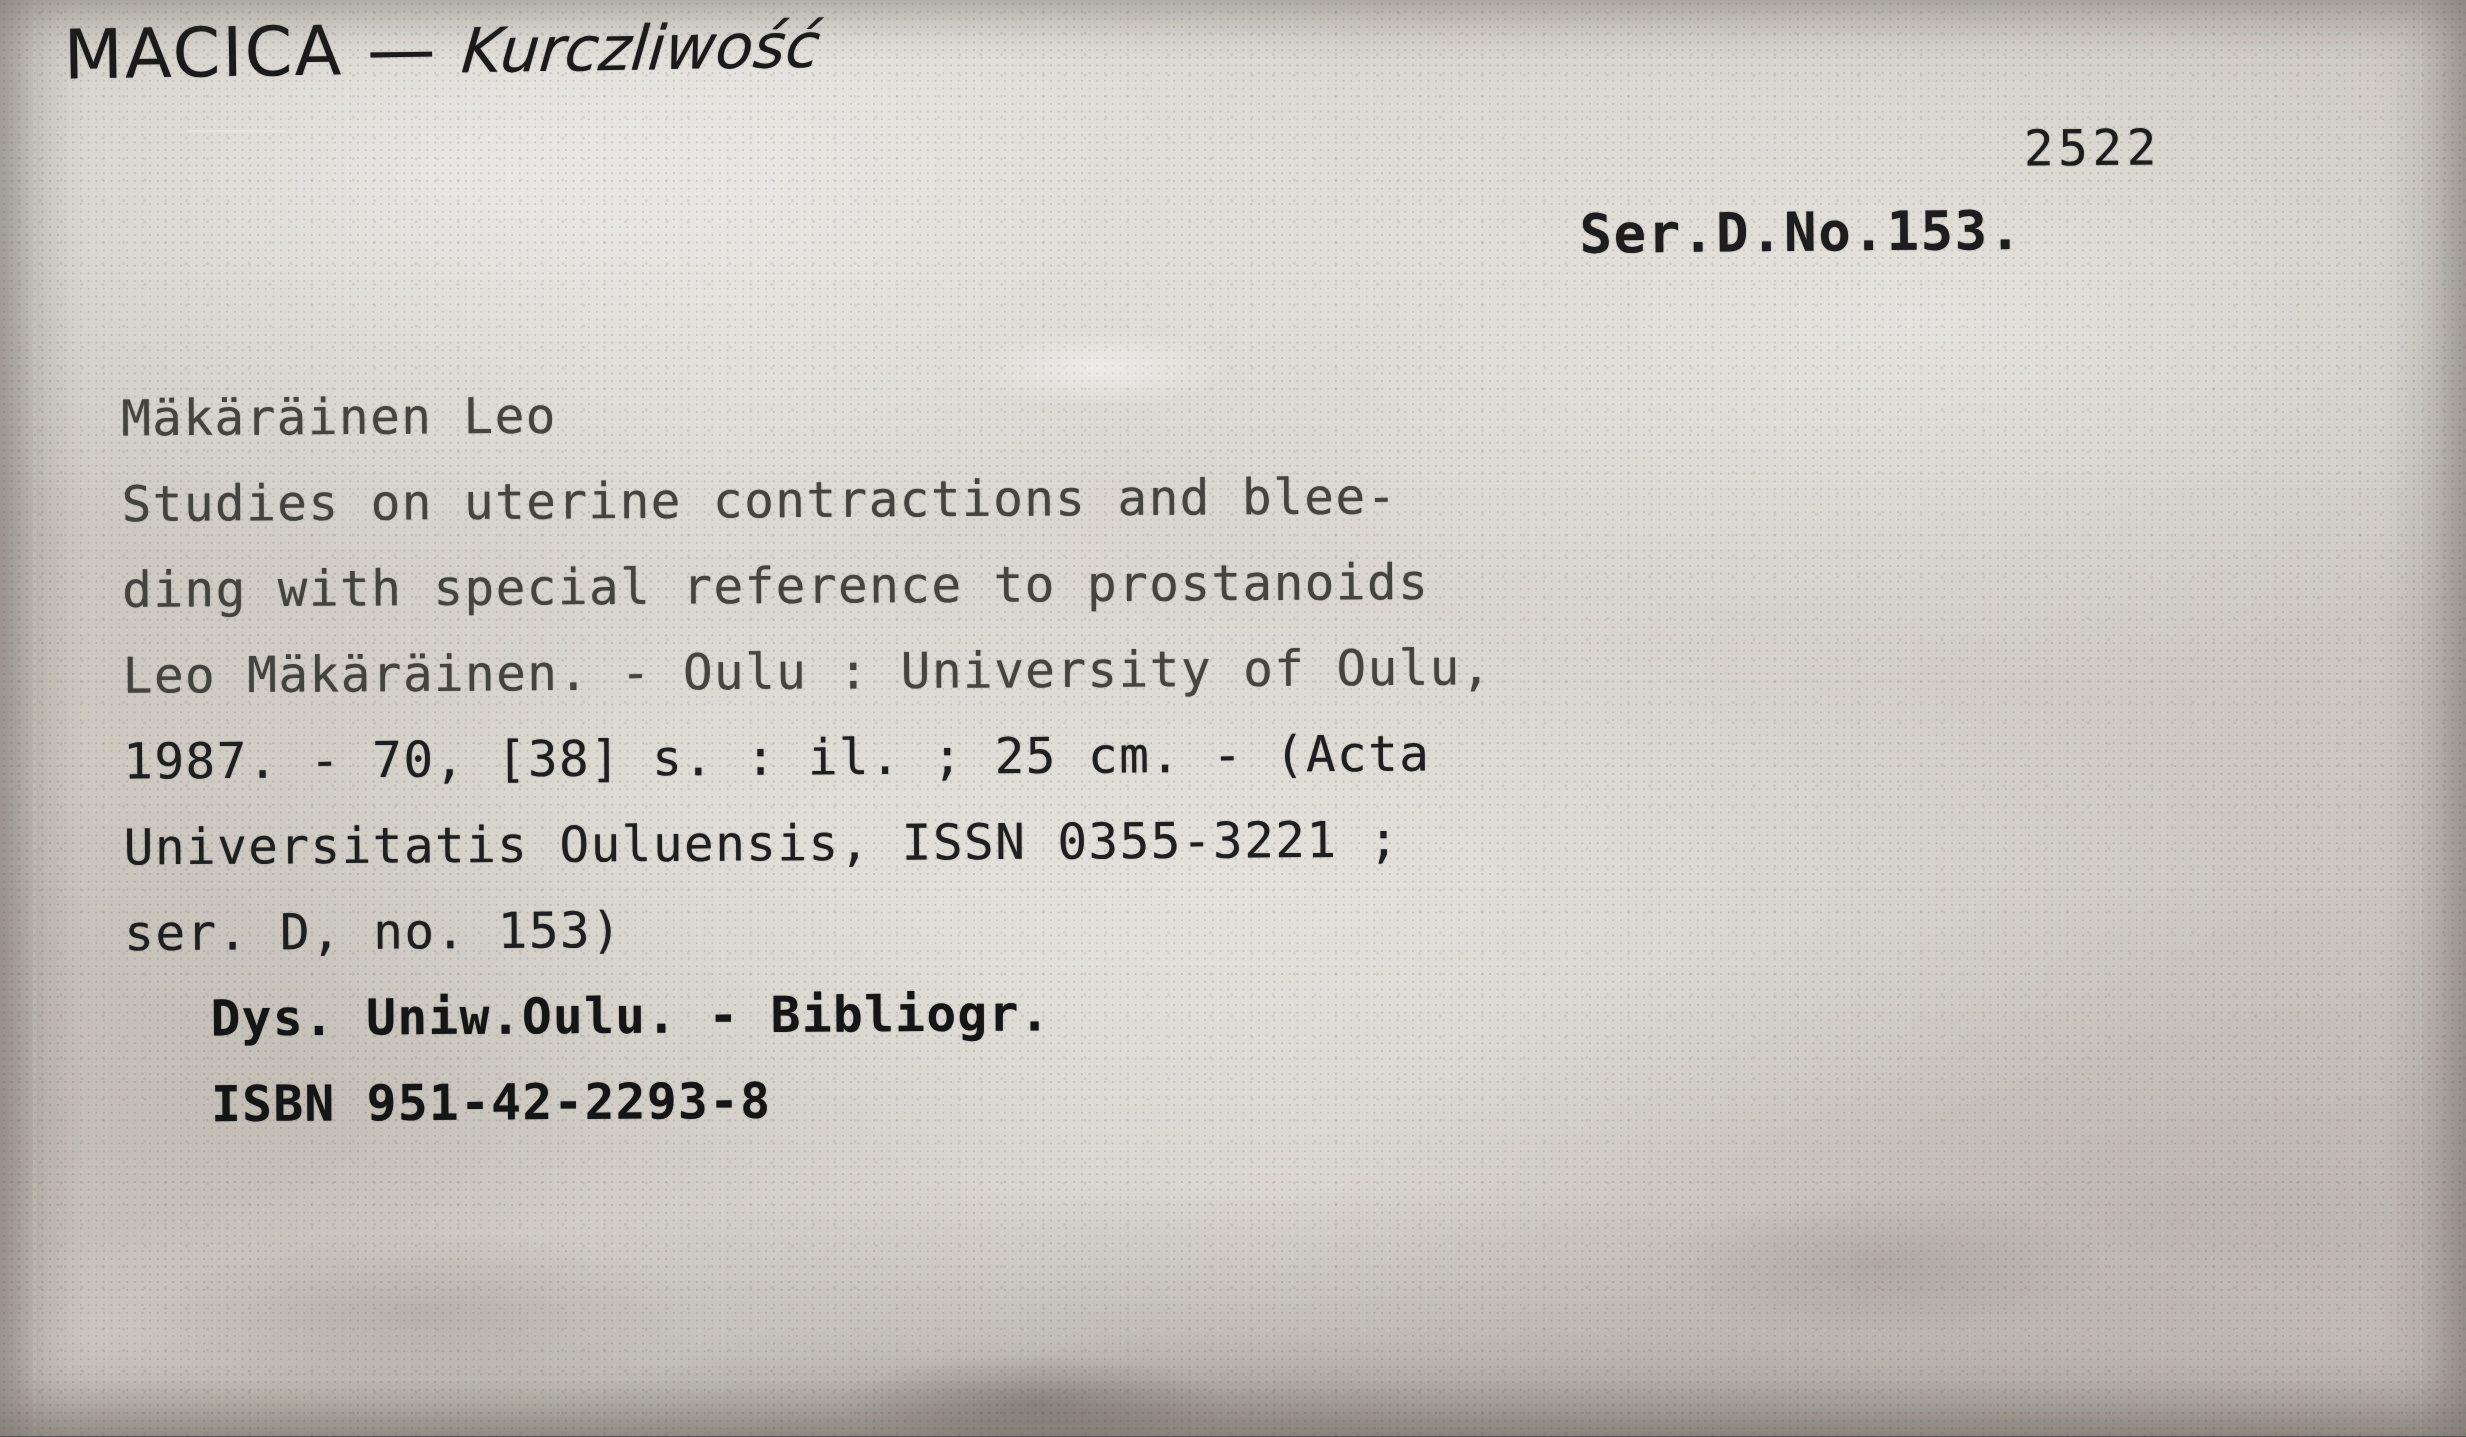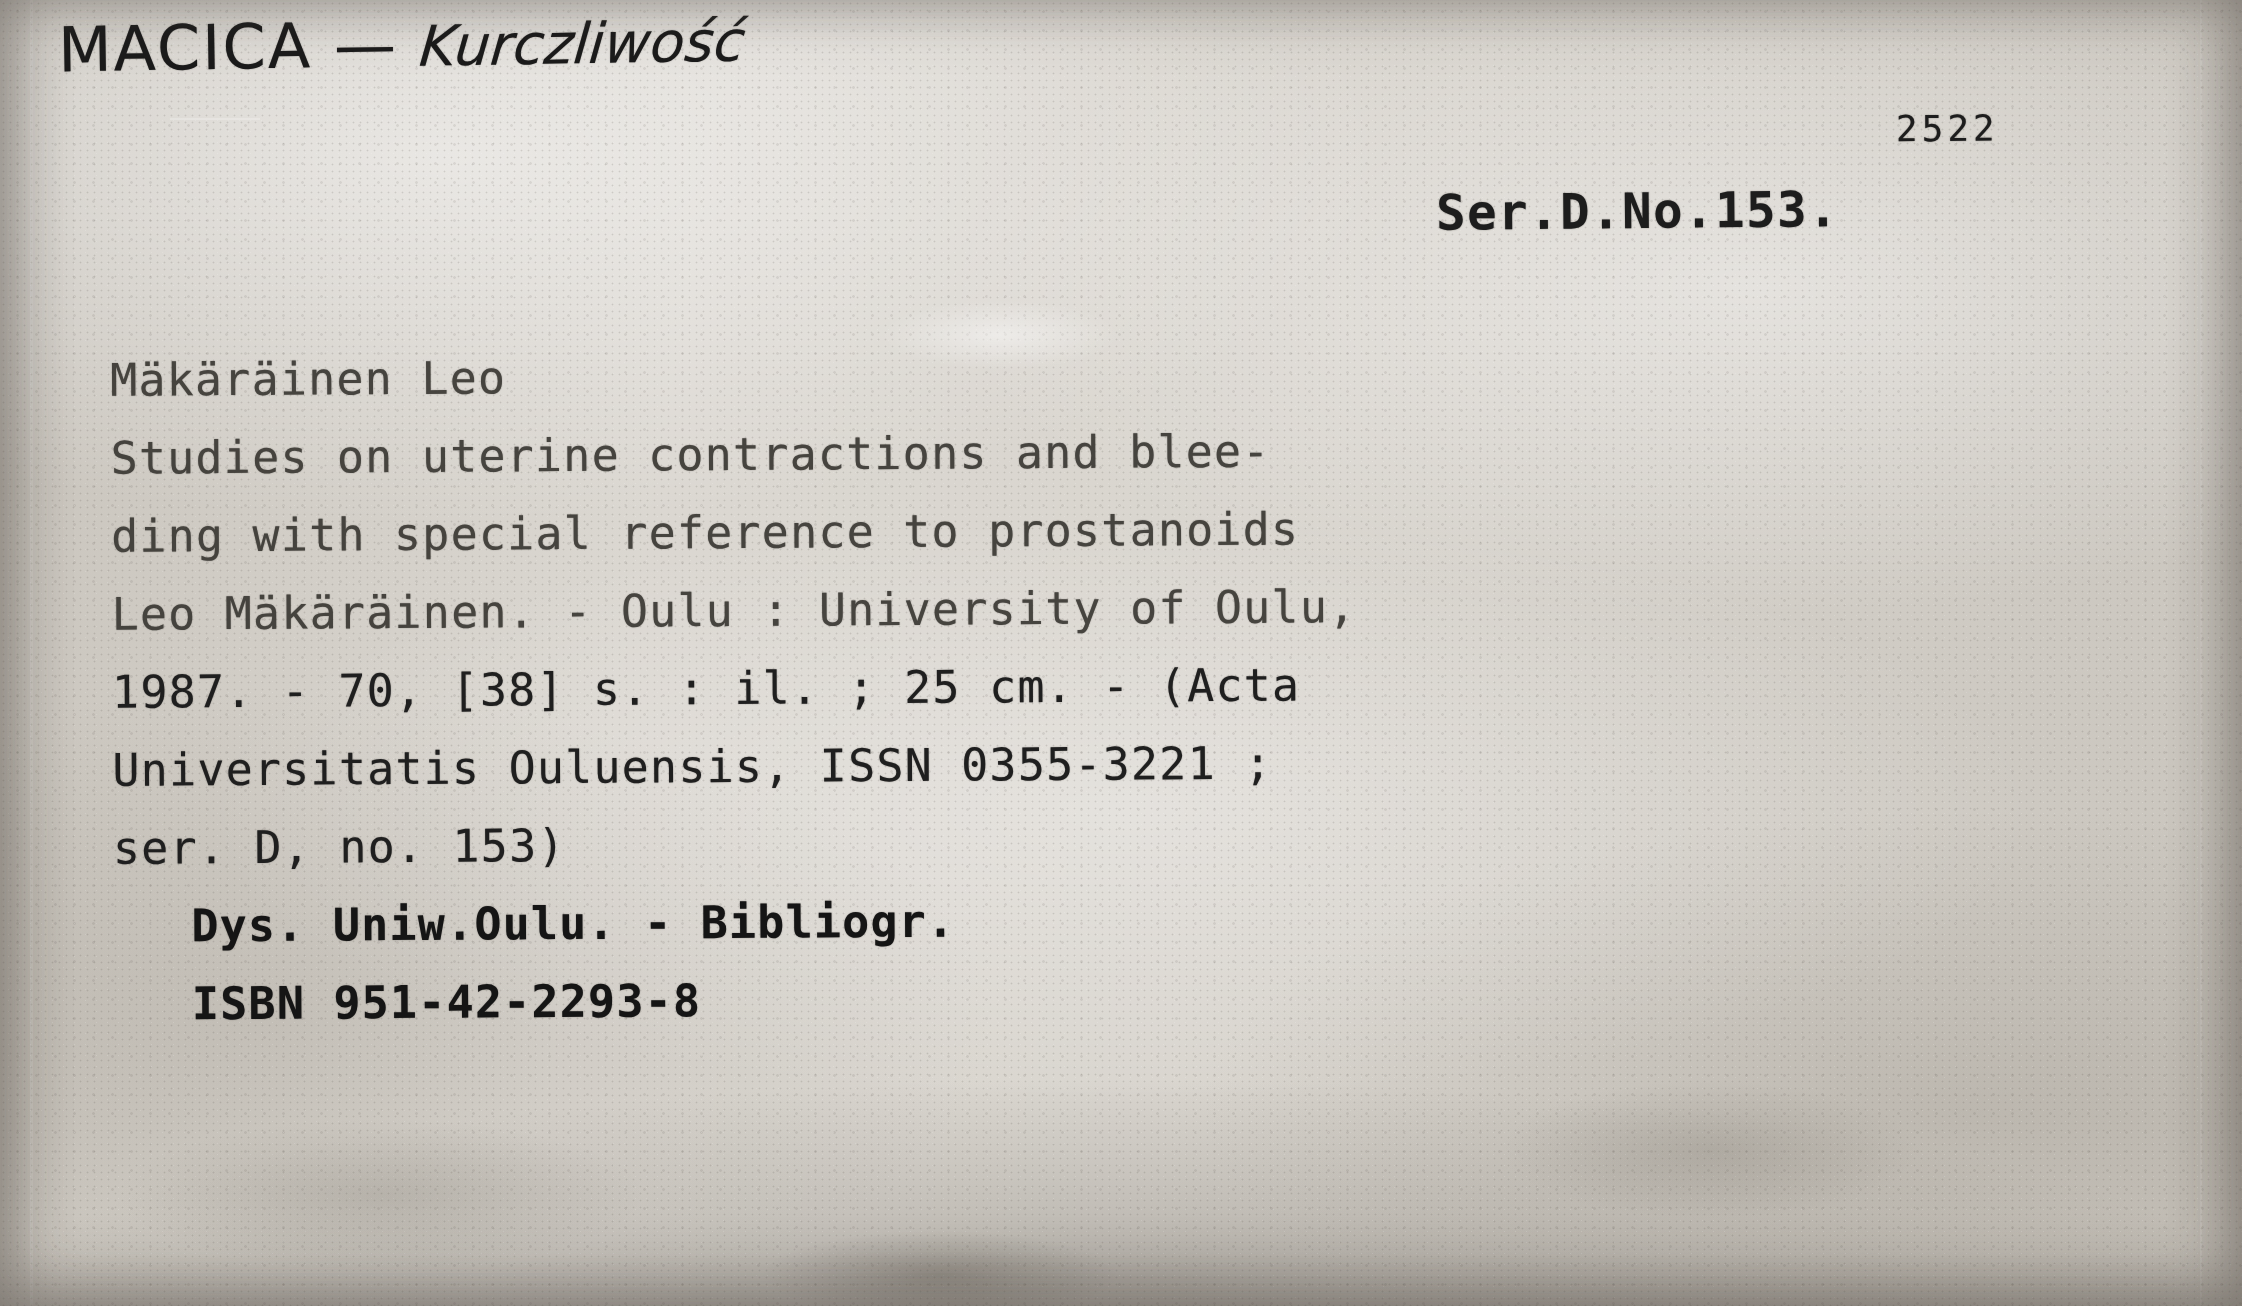--- a/index.html
+++ b/index.html
@@ -75,23 +75,23 @@
 
   
   .tw {
     position: absolute;
     color: #1d1d1d;
     font-family: "DejaVu Sans Mono", monospace;
     white-space: pre;
     text-shadow: 0 0 1.4px rgba(45,42,38,0.60);
   }
   .num-2522 {
-    left: 1896px;
+    left: 1840px;
     top: 108px;
-    font-size: 36px;
+    font-size: 45px;
     letter-spacing: 4px;
     transform: rotate(-0.4deg);
   }
   .serd {
     left: 1436px;
     top: 183px;
     font-size: 49px;
     letter-spacing: 1.5px;
     font-weight: bold;
     transform: rotate(-0.5deg);

